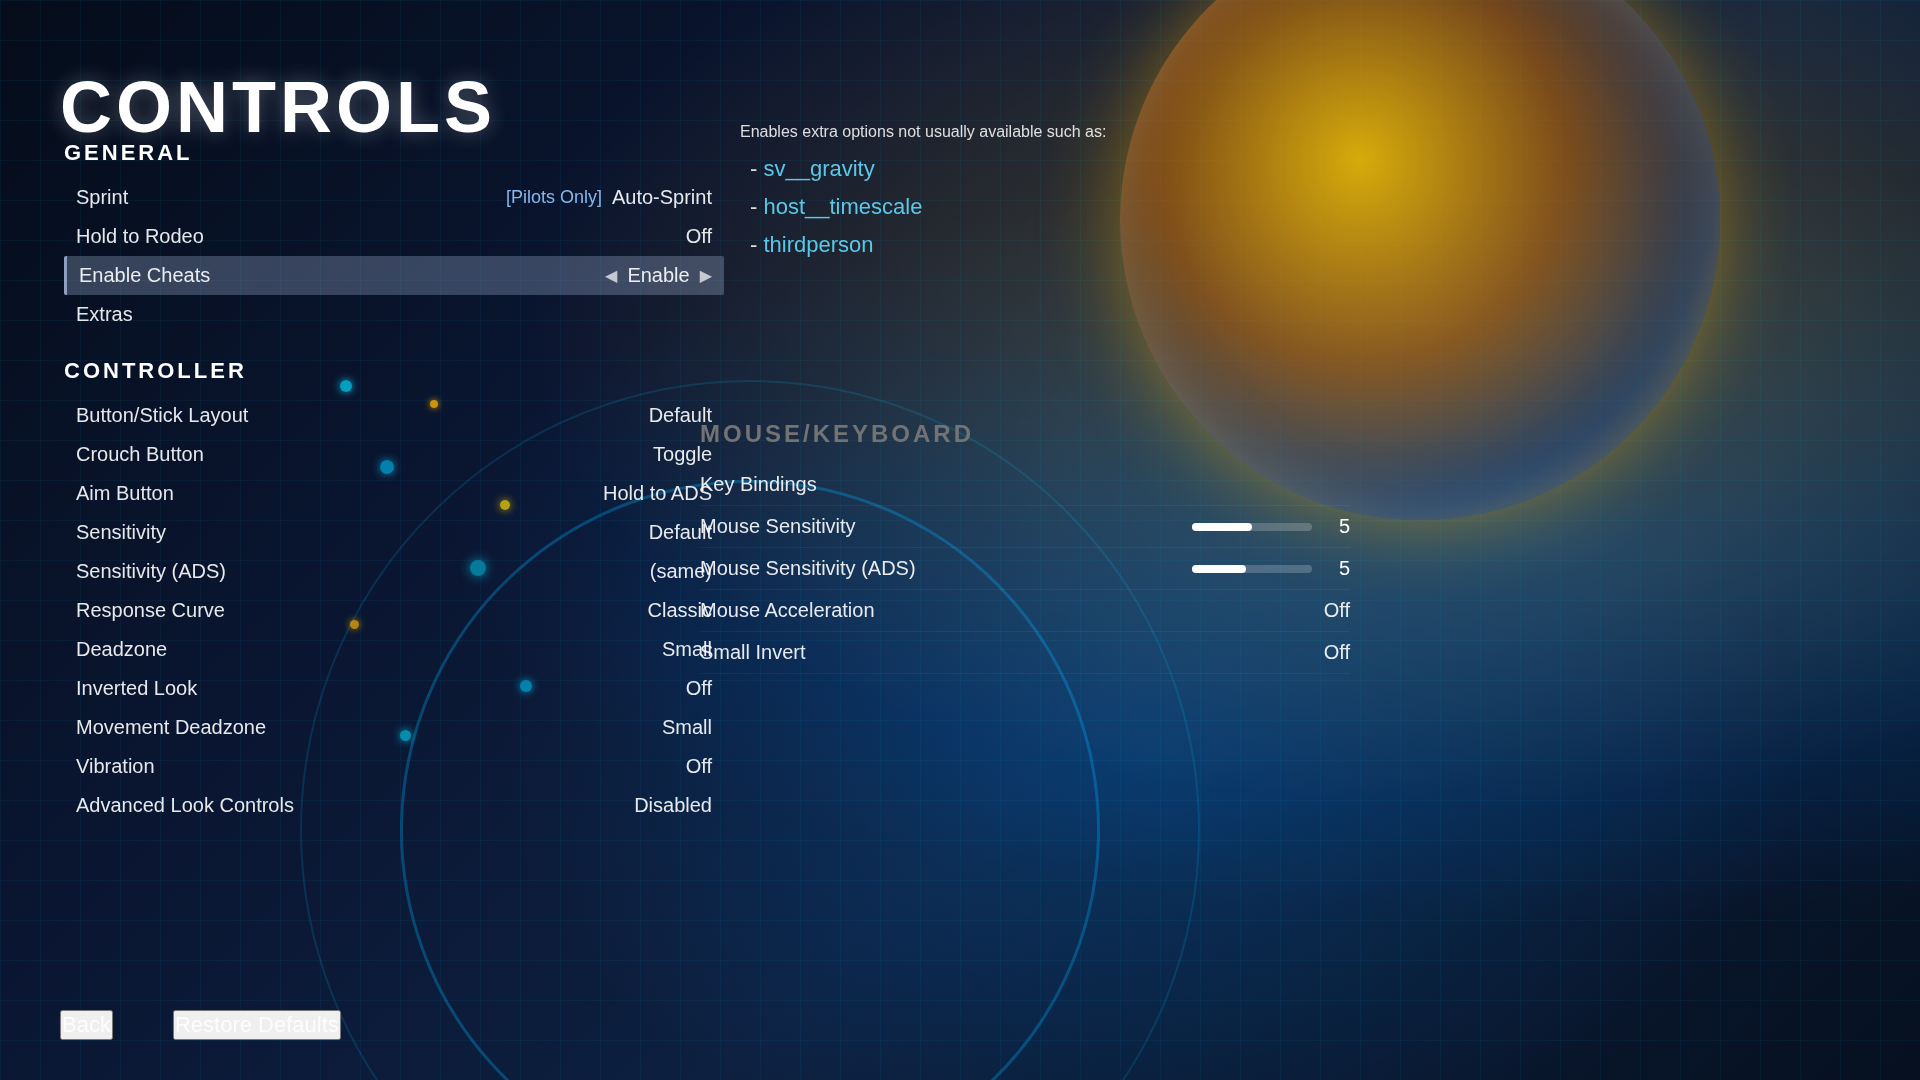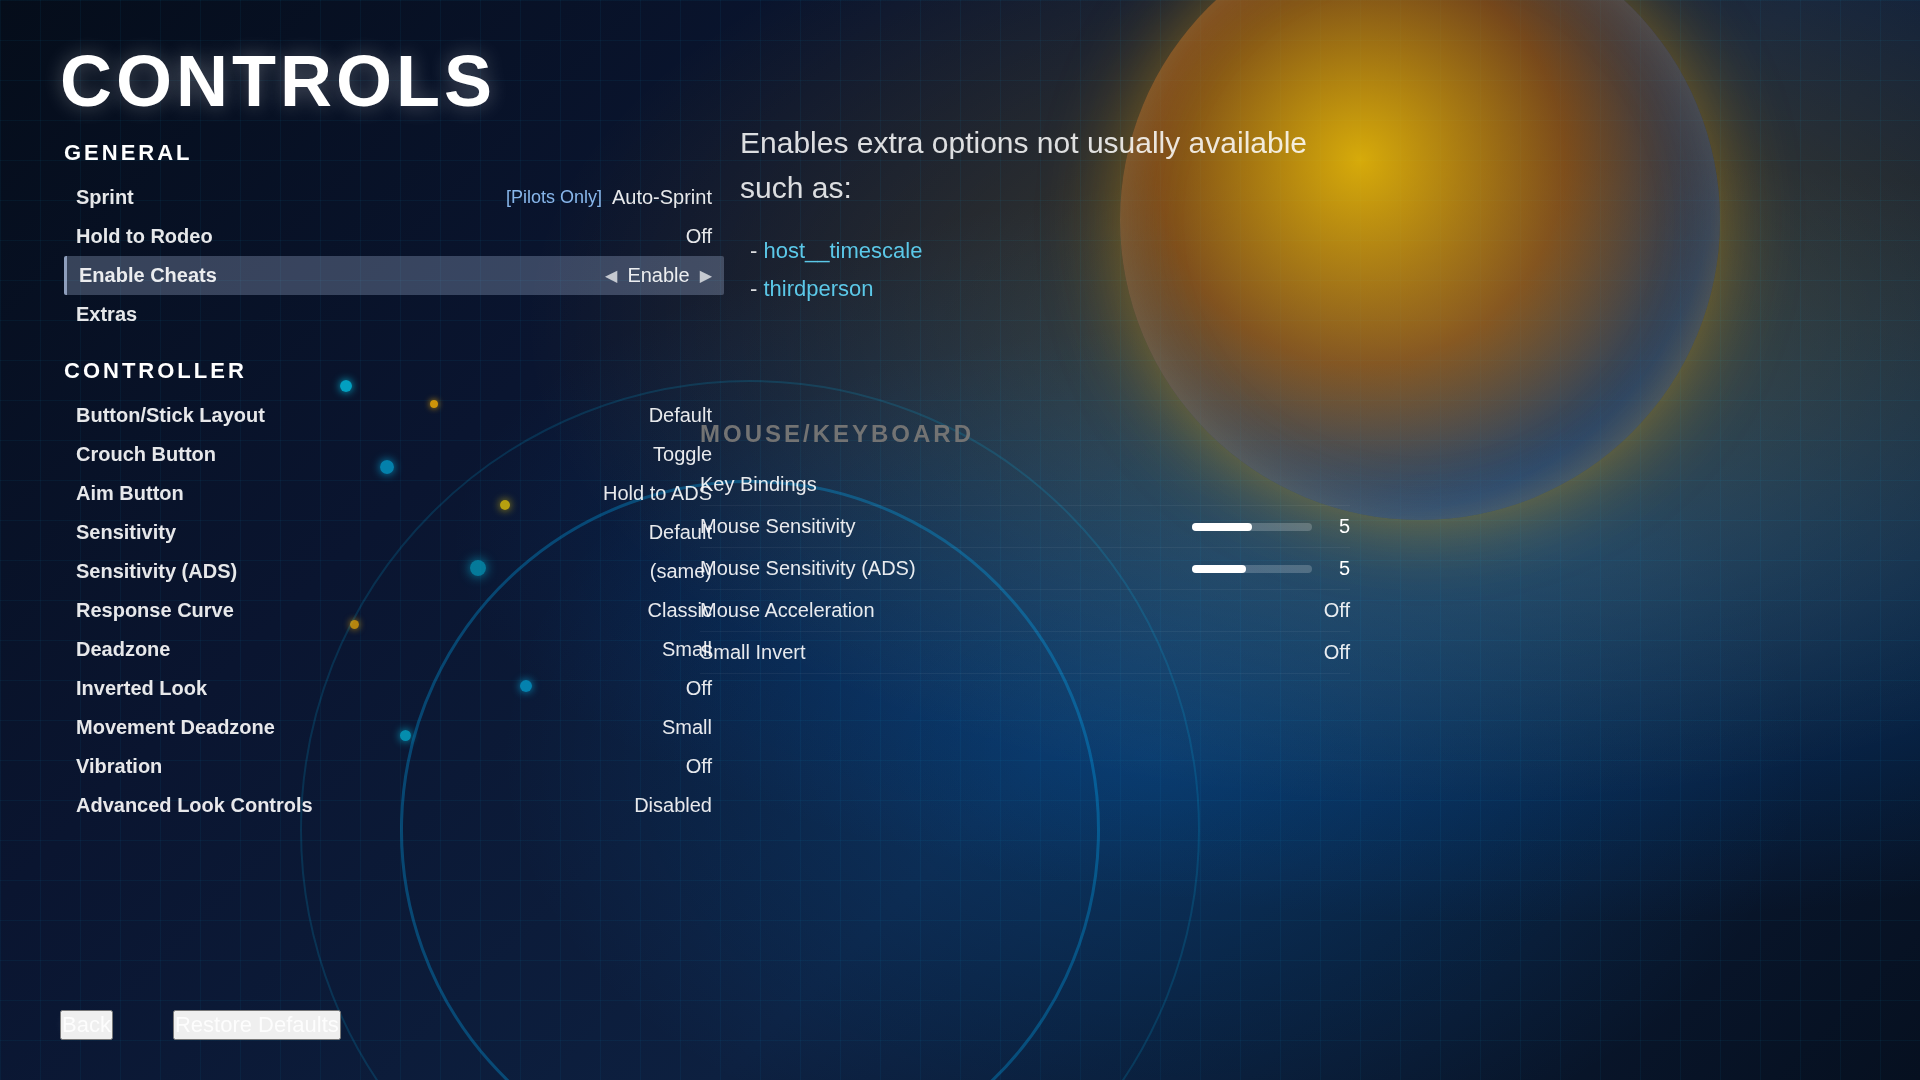--- a/index.html
+++ b/index.html
@@ -88,20 +88,21 @@
     }
 
     .page-title {
       font-size: 72px;
       font-weight: 900;
       color: #ffffff;
       text-transform: uppercase;
       letter-spacing: 4px;
       margin-bottom: 30px;
       text-shadow: 0 0 20px rgba(255,255,255,0.3);
+      margin-top: 26px;
     }
 
     .left-panel {
       position: absolute;
       top: 120px;
       left: 64px;
       width: 660px;
     }
 
     .section-header {
@@ -128,21 +129,21 @@
     }
 
     .setting-row.active {
       background: rgba(200, 220, 255, 0.25);
       border-left: 3px solid rgba(200,220,255,0.6);
     }
 
     .setting-label {
       font-size: 20px;
       color: rgba(255,255,255,0.9);
-      font-weight: 700;
+      font-weight: 400;
     }
 
     .setting-value {
       font-size: 20px;
       color: rgba(255,255,255,0.9);
       font-weight: 400;
       display: flex;
       align-items: center;
       gap: 10px;
       justify-content: flex-end;
@@ -160,24 +161,24 @@
 
     
     .right-panel {
       position: absolute;
       top: 120px;
       left: 740px;
       width: 600px;
     }
 
     .tooltip-text {
-      font-size: 30px;
+      font-size: 16px;
       color: rgba(255,255,255,0.85);
       line-height: 1.5;
-      margin-bottom: 28px;
+      margin-bottom: 12px;
     }
 
     .tooltip-item {
       font-size: 22px;
       color: rgba(255,255,255,0.85);
       margin-bottom: 12px;
       padding-left: 10px;
     }
 
     .tooltip-link {
@@ -373,20 +374,23 @@
       <div class="setting-row">
         <span class="setting-label">Advanced Look Controls</span>
         <span class="setting-value">Disabled</span>
       </div>
     </div>
   </div>
 
   <div class="right-panel">
     <p class="tooltip-text">Enables extra options not usually available such as:</p>
     <div class="tooltip-item">
+      - <span class="tooltip-link">sv__gravity</span>
+    </div>
+    <div class="tooltip-item">
       - <span class="tooltip-link">host__timescale</span>
     </div>
     <div class="tooltip-item">
       - <span class="tooltip-link">thirdperson</span>
     </div>
   </div>
 
   <div class="mkb-panel">
     <div class="mkb-header">MOUSE/KEYBOARD</div>
 

